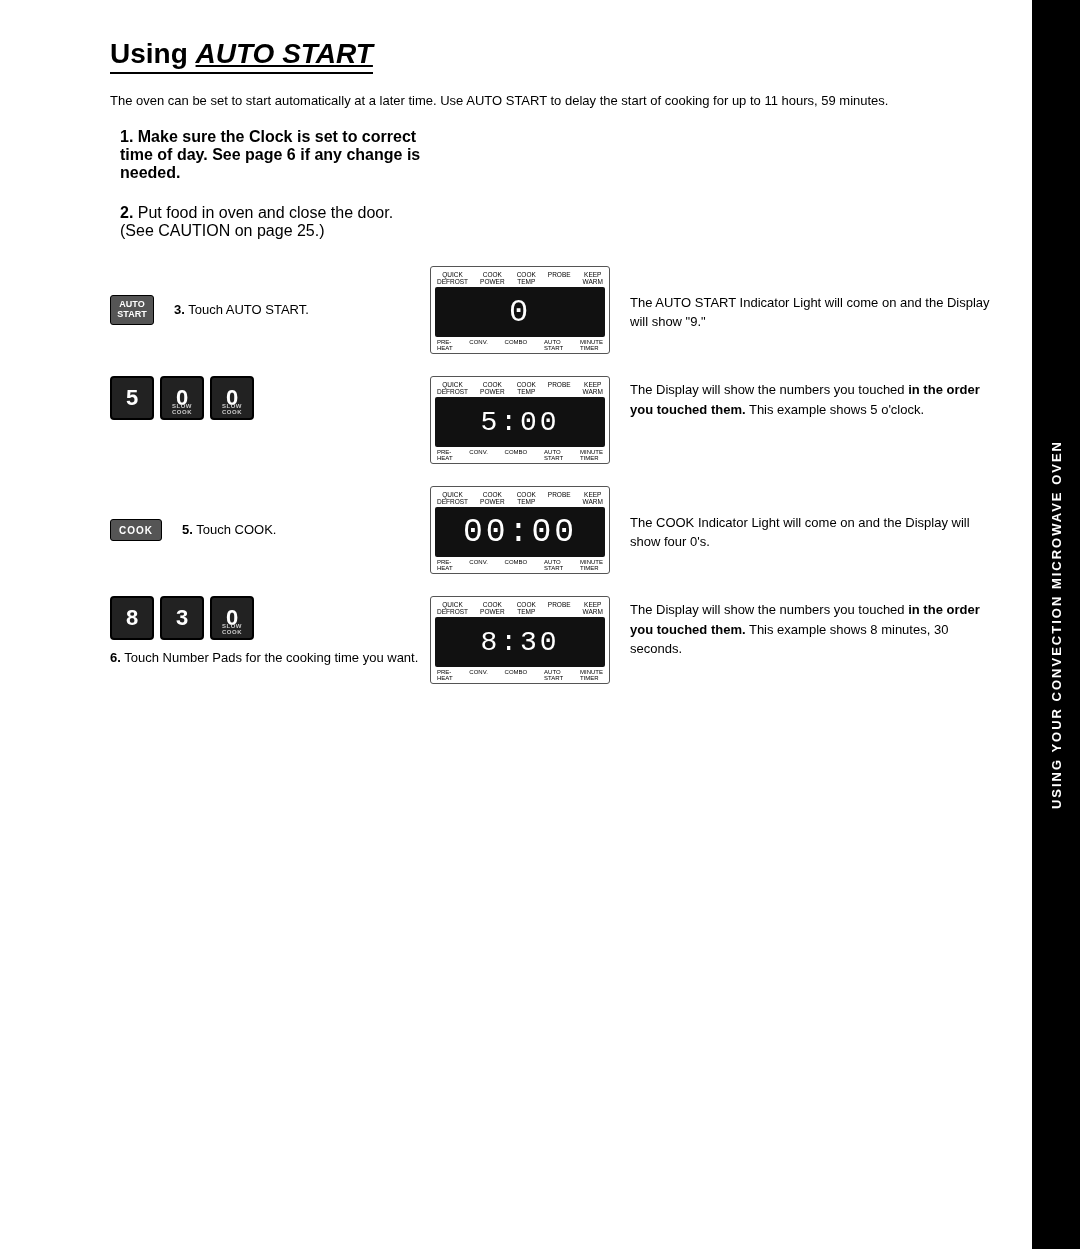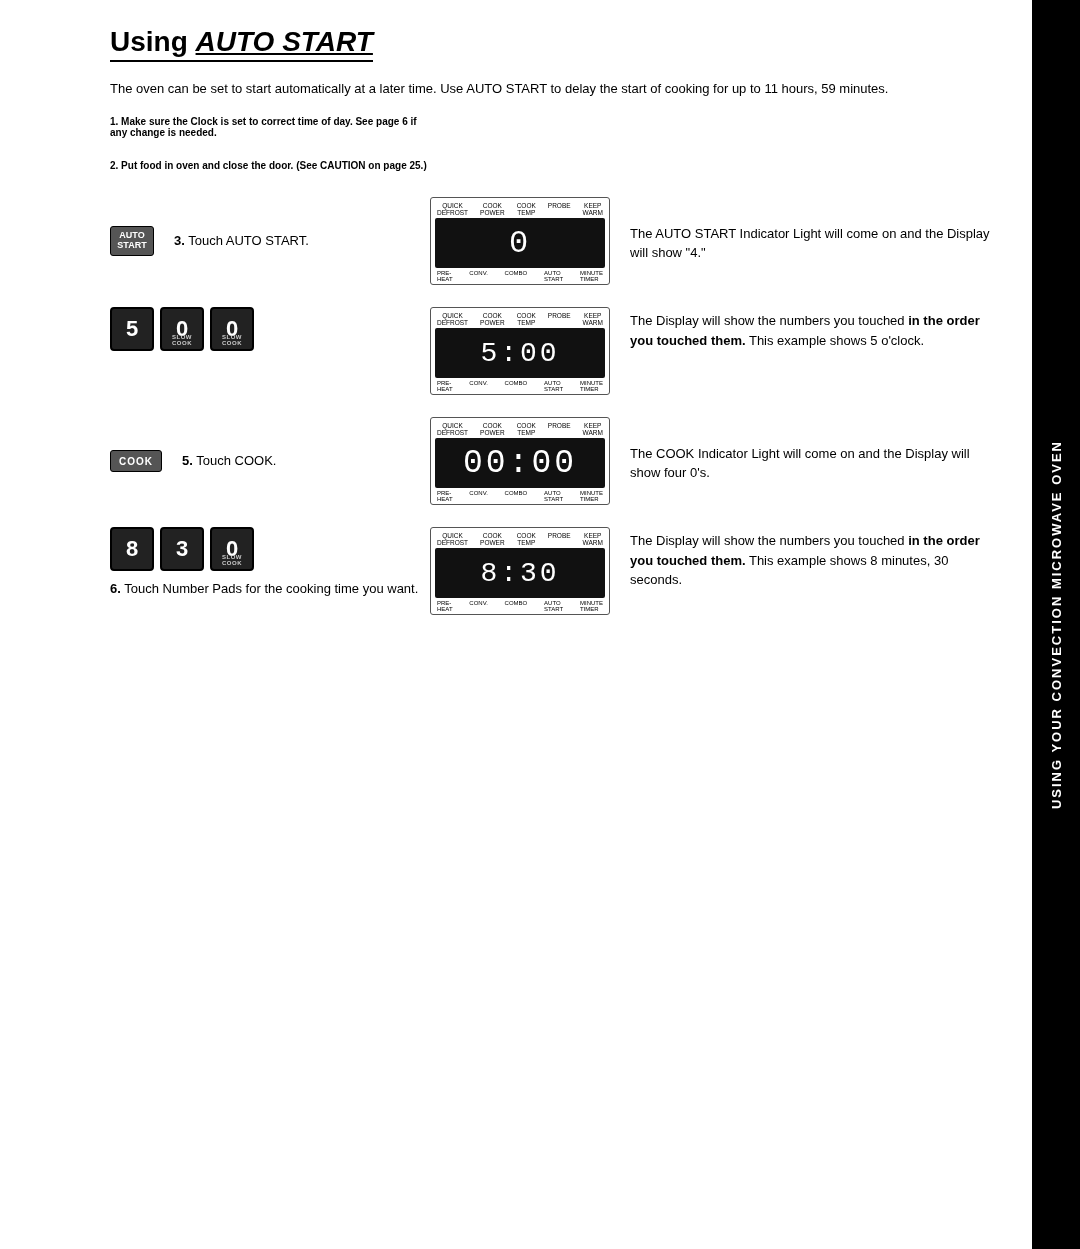--- a/index.html
+++ b/index.html
@@ -37,21 +37,21 @@
       white-space: nowrap;
     }
 
     
     .main-content {
       position: absolute;
       left: 0;
       top: 0;
       right: 48px;
       bottom: 0;
-      padding: 26px 40px 30px 110px;
+      padding: 38px 40px 30px 110px;
     }
 
     
     .page-title {
       font-size: 28px;
       font-weight: bold;
       margin-bottom: 10px;
       border-bottom: 2px solid #000;
       display: inline-block;
       padding-bottom: 2px;
@@ -200,23 +200,24 @@
     }
 
     .right-col {
       flex: 1;
       font-size: 13px;
       line-height: 1.5;
       padding-top: 4px;
     }
 
     .step-label {
-      font-size: 10px;
-      font-weight: bold;
+      font-size: 16px;
+      font-weight: normal;
       margin-bottom: 4px;
+      margin-left: 10px;
     }
 
   </style>
 </head>
 <body>
 
 <div class="side-tab">
   <span class="side-tab-text">USING YOUR CONVECTION MICROWAVE OVEN</span>
 </div>
 
@@ -275,21 +276,21 @@
         <div class="display-bottom-labels">
           <span>PRE-<br>HEAT</span>
           <span>CONV.</span>
           <span>COMBO</span>
           <span>AUTO<br>START</span>
           <span>MINUTE<br>TIMER</span>
         </div>
       </div>
     </div>
     <div class="right-col">
-      The AUTO START Indicator Light will come on and the Display will show "4."
+      The AUTO START Indicator Light will come on and the Display will show "9."
     </div>
   </div>
 
   <div class="row-with-display" style="margin-bottom:22px;">
     <div class="left-col">
       <div class="btn-row">
         <div class="btn-key">5</div>
         <div class="btn-key" style="position:relative;">0<span class="sub-label">SLOW COOK</span></div>
         <div class="btn-key" style="position:relative;">0<span class="sub-label">SLOW COOK</span></div>
       </div>

